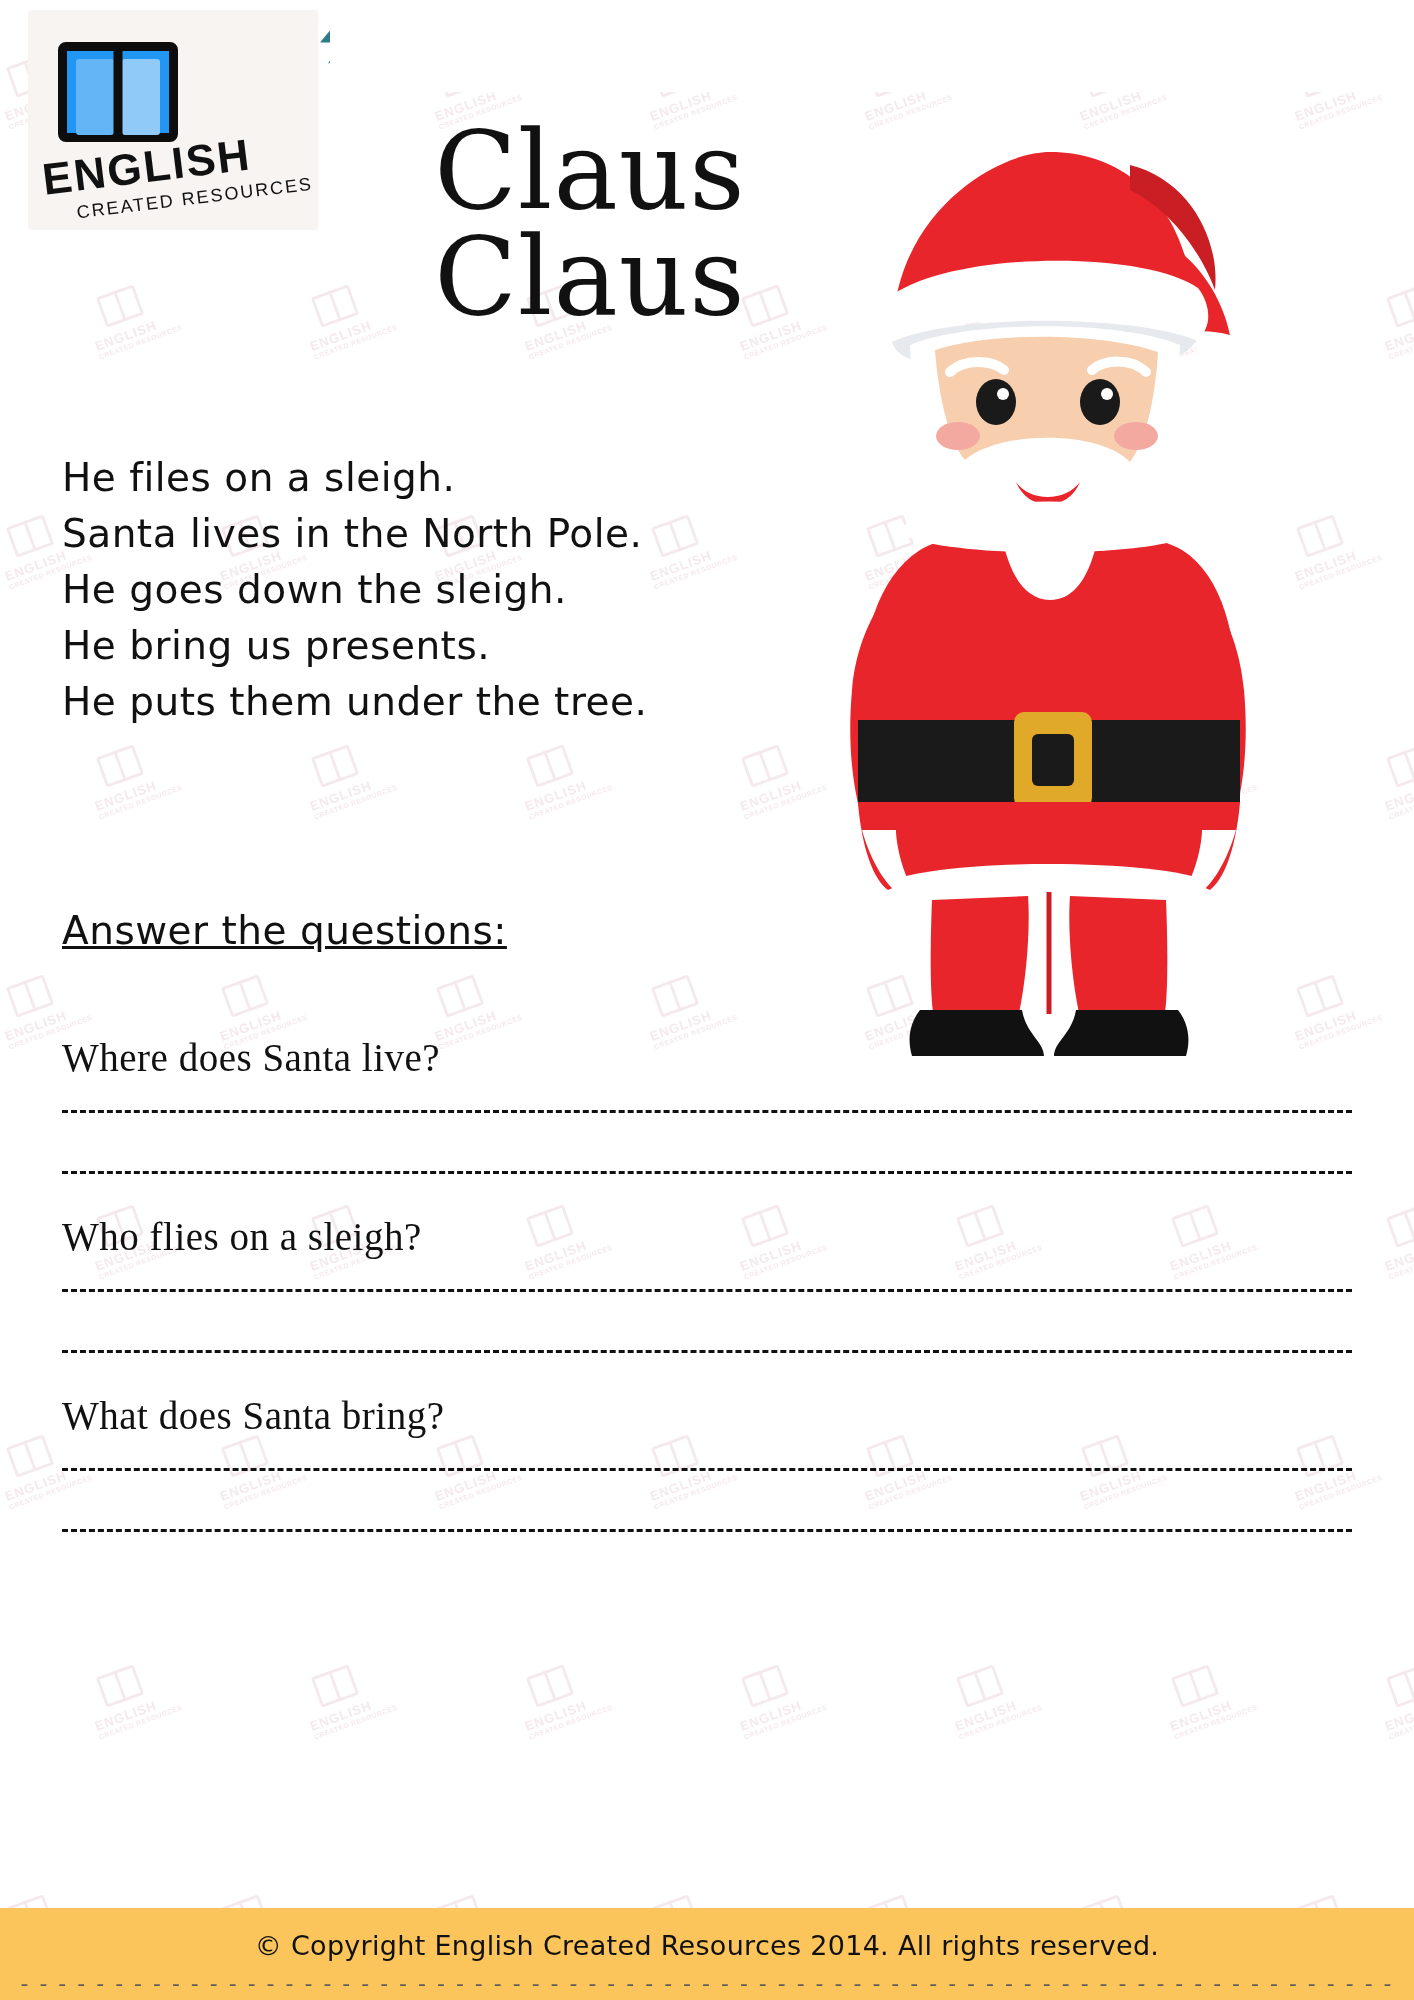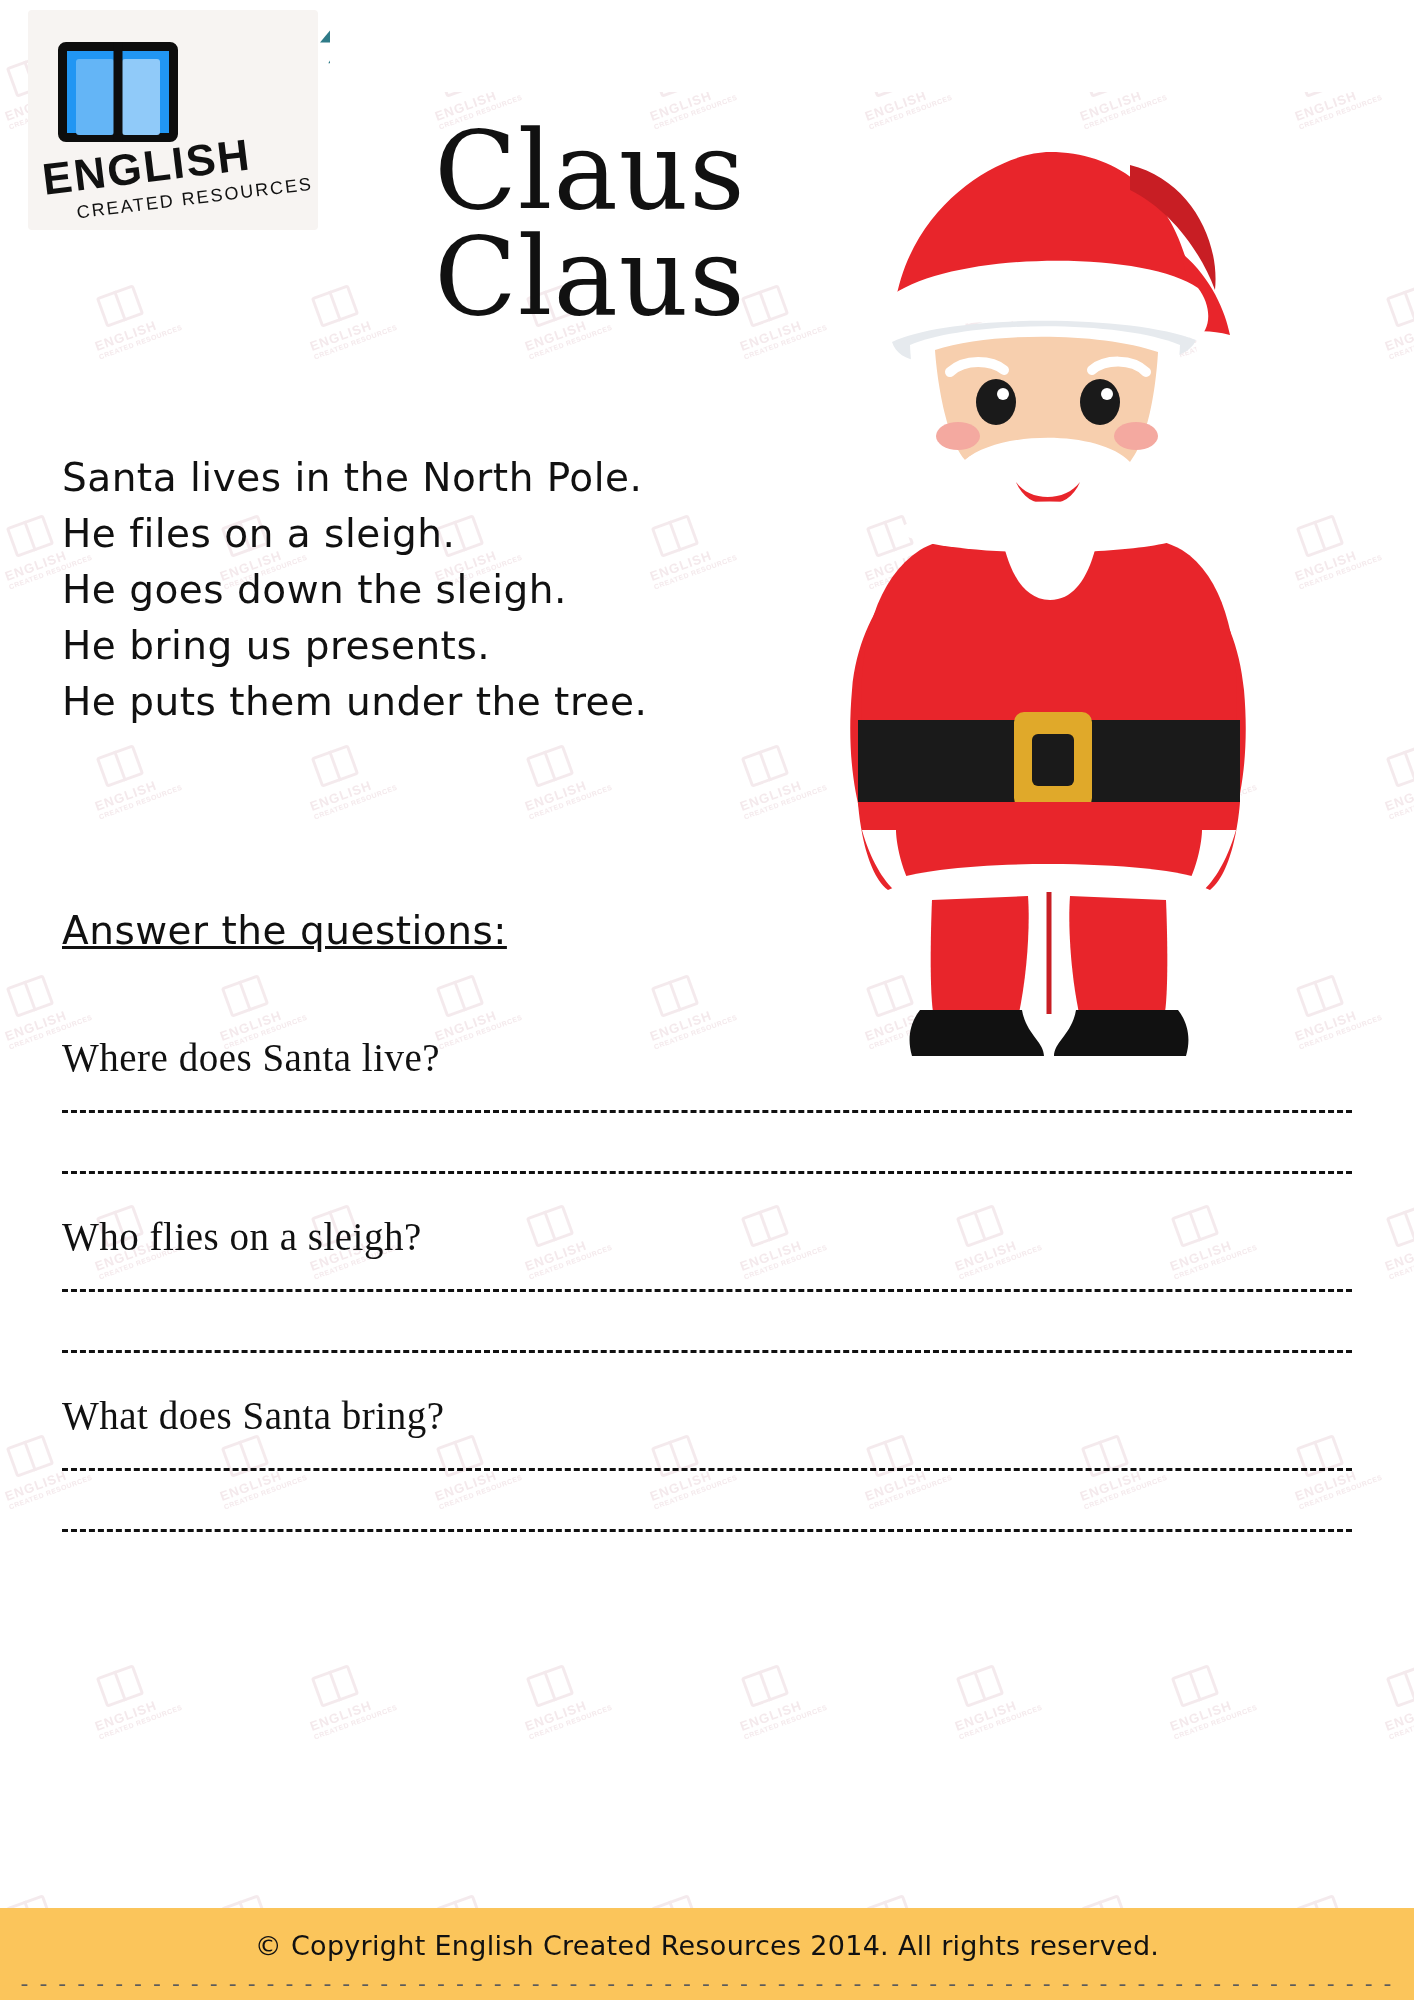--- a/index.html
+++ b/index.html
@@ -494,22 +494,22 @@
       <path d="M132 770 C132 770 128 860 134 888 L218 888 C228 842 230 792 228 766 Z" fill="#e8252b"></path>
       <path d="M366 770 C366 770 370 860 364 888 L280 888 C270 842 268 792 270 766 Z" fill="#e8252b"></path>
       <path d="M249 762 L249 884" stroke="#c81e24" stroke-width="5"></path>
 
       <path d="M120 880 L222 880 C226 904 244 912 244 926 L112 926 C106 906 112 890 120 880 Z" fill="#111111"></path>
       <path d="M378 880 L276 880 C272 904 254 912 254 926 L386 926 C392 906 386 890 378 880 Z" fill="#111111"></path>
     </svg>
   </div>
 
   <div class="story" id="story">
+      <p>He files on a sleigh.</p>
       <p>Santa lives in the North Pole.</p>
-      <p>He files on a sleigh.</p>
       <p>He goes down the sleigh.</p>
       <p>He bring us presents.</p>
       <p>He puts them under the tree.</p>
     </div>
 
   <div class="answer-heading">
     <span class="u">Answer the questions:</span>
   </div>
 
   <div class="questions" id="questions">

